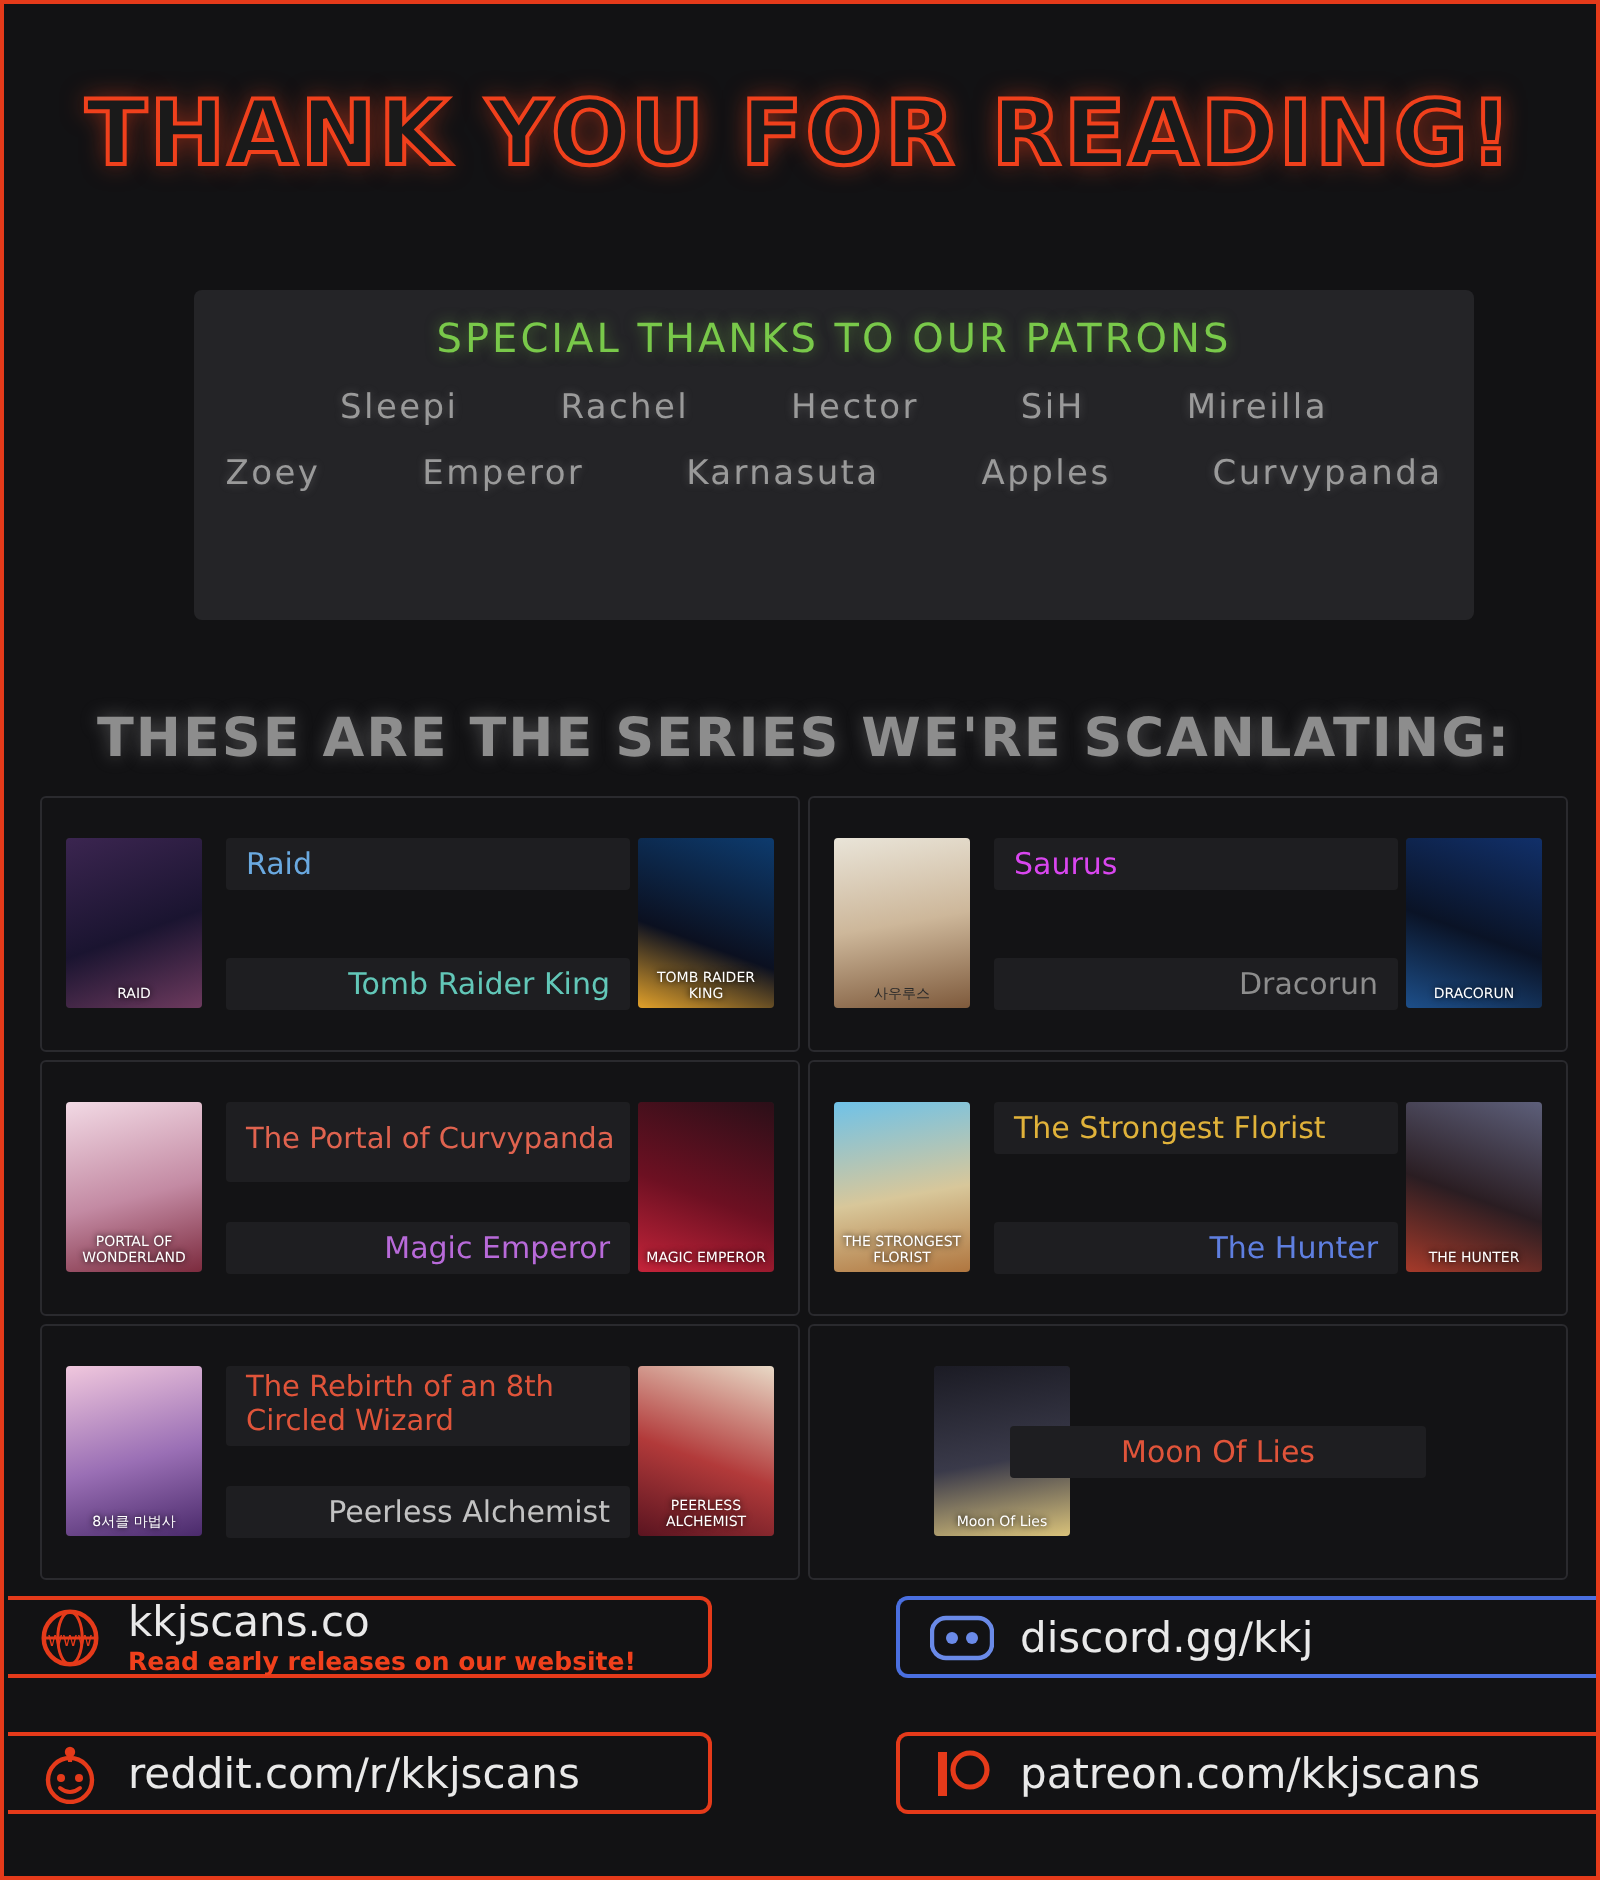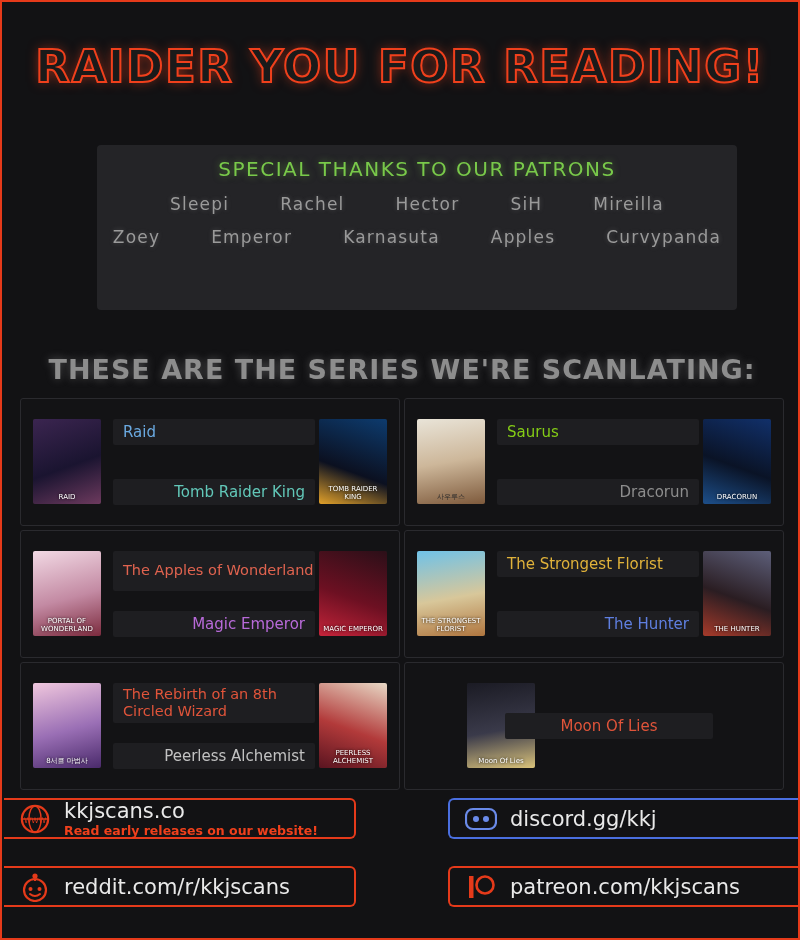--- a/index.html
+++ b/index.html
@@ -188,21 +188,21 @@
     flex: 0 0 34px;
     display: flex; align-items: center; justify-content: center;
   }
   .ic svg { display: block; }
 </style>
 </head>
 <body>
 
 <div id="page">
 
-  <div class="thanks-title">RAIDER YOU FOR READING!</div>
+  <div class="thanks-title">THANK YOU FOR READING!</div>
 
   <div class="patrons-box">
     <div class="patrons-heading">SPECIAL THANKS TO OUR PATRONS</div>
 
     <div class="patron-row">
       <span class="patron-name">Sleepi</span>
       <span class="patron-name">Rachel</span>
       <span class="patron-name">Hector</span>
       <span class="patron-name">SiH</span>
       <span class="patron-name">Mireilla</span>
@@ -234,36 +234,36 @@
         </div>
       </div>
     </div>
 
     <div class="series-cell">
       <div class="cover left">
         <div class="cover-inner" style="background:linear-gradient(170deg,#e9e4d8,#cdb79a 50%,#7e5a3c);">
           <div class="cover-label" style="color:#2a2a2a;text-shadow:none">사우루스</div>
         </div>
       </div>
-      <div class="title-bar tb-a" style="color:#84cc16">Saurus</div>
+      <div class="title-bar tb-a" style="color:#d946ef">Saurus</div>
       <div class="title-bar tb-b" style="color:#8d8d8d">Dracorun</div>
       <div class="cover right">
         <div class="cover-inner" style="background:linear-gradient(200deg,#11306a,#0a1326 55%,#1d4f8a);">
           <div class="cover-label">DRACORUN</div>
         </div>
       </div>
     </div>
 
     <div class="series-cell">
       <div class="cover left">
         <div class="cover-inner" style="background:linear-gradient(165deg,#f2d9e4,#c38aa3 55%,#7c2b3e);">
           <div class="cover-label">PORTAL OF WONDERLAND</div>
         </div>
       </div>
-      <div class="title-bar tb-a two-line" style="color:#e0634f">The Apples of Wonderland</div>
+      <div class="title-bar tb-a two-line" style="color:#e0634f">The Portal of Curvypanda</div>
       <div class="title-bar tb-b" style="color:#b86ad9">Magic Emperor</div>
       <div class="cover right">
         <div class="cover-inner" style="background:linear-gradient(200deg,#2b0f18,#6d1022 55%,#c5243a);">
           <div class="cover-label">MAGIC EMPEROR</div>
         </div>
       </div>
     </div>
 
     <div class="series-cell">
       <div class="cover left">

